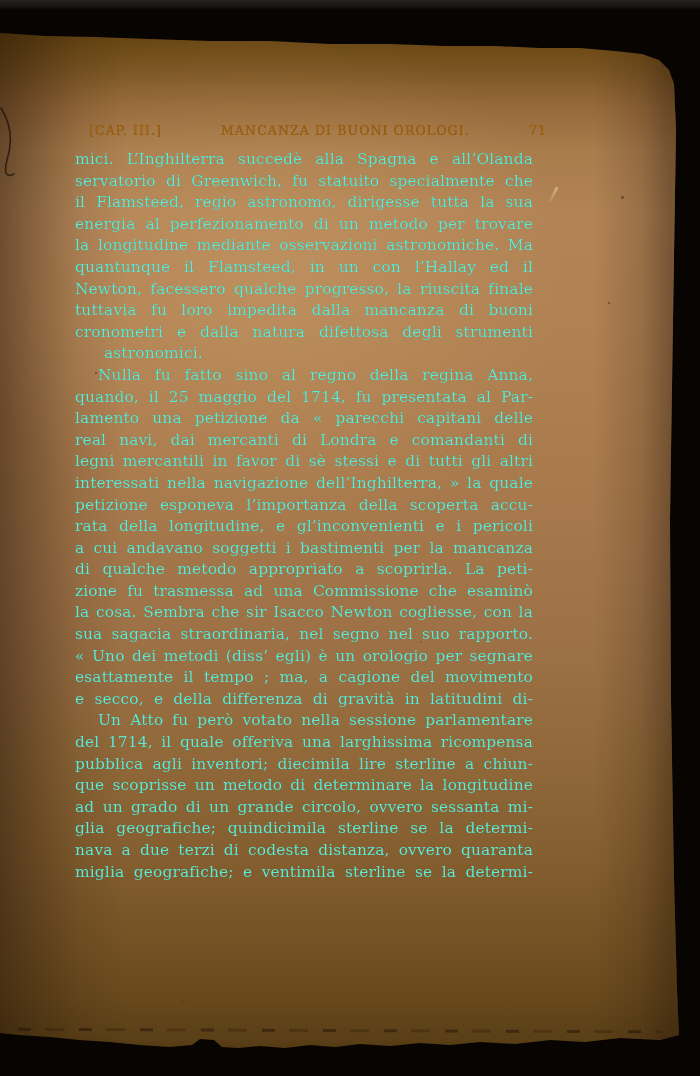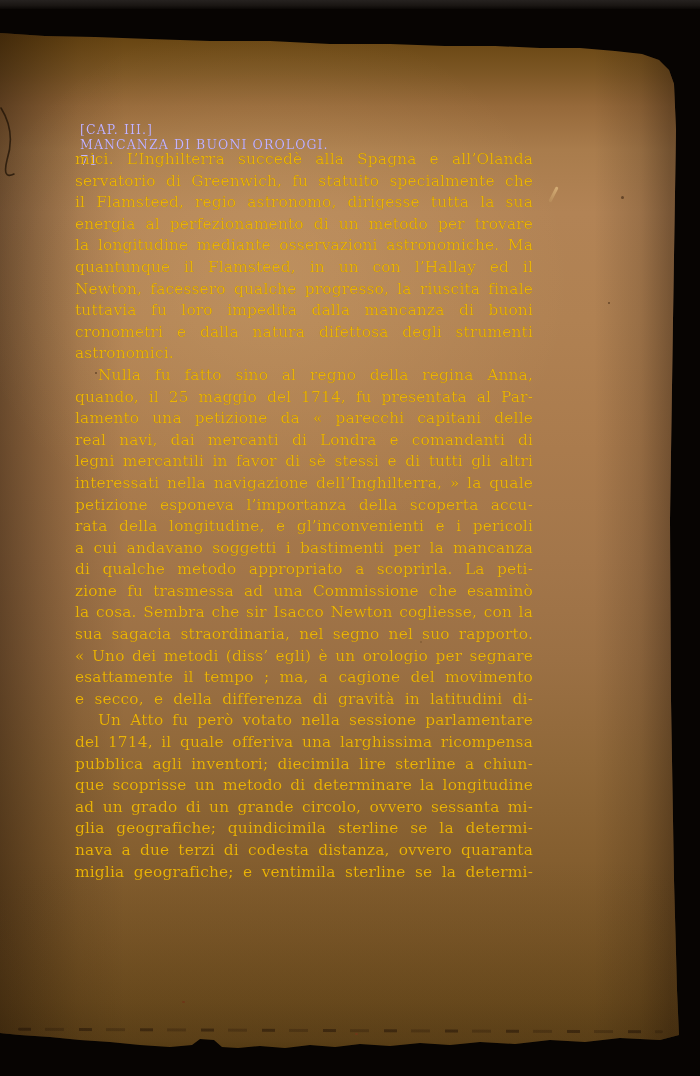--- a/index.html
+++ b/index.html
@@ -41,37 +41,36 @@
     background:linear-gradient(180deg, rgba(90,62,22,0) 0%, rgba(85,58,20,0.10) 55%, rgba(70,48,16,0.16) 100%);
   }
   .deckle-line{
     position:absolute;left:18px;top:1029px;width:645px;height:3px;
     transform:rotate(0.22deg);opacity:0.55;border-radius:2px;
     background:repeating-linear-gradient(90deg,
       rgba(28,14,4,0.85) 0px, rgba(28,14,4,0.85) 13px, rgba(28,14,4,0) 13px, rgba(28,14,4,0) 27px,
       rgba(28,14,4,0.45) 27px, rgba(28,14,4,0.45) 46px, rgba(28,14,4,0) 46px, rgba(28,14,4,0) 61px);
   }
   .header{
-    position:absolute;left:80px;top:122px;width:458px;
+    position:absolute;left:89px;top:122px;width:458px;
     display:flex;align-items:baseline;
-    font-size:12.5px;letter-spacing:1.1px;color:#c4b5fd;
+    font-size:12.5px;letter-spacing:1.1px;color:#a16207;
     text-shadow:0 0 0.6px rgba(74,42,26,0.55);
-    flex-direction:column;
   }
   .header .chapter{white-space:nowrap;}
   .header .title{flex:1;text-align:center;white-space:nowrap;}
   .header .pagenum{font-size:13.5px;letter-spacing:0.5px;}
   .body-col{position:absolute;left:75px;top:149px;width:458px;}
   .line{
     font-size:15.4px;line-height:21.6px;height:21.6px;overflow:hidden;
-    color:#eab308;letter-spacing:0.15px;word-spacing:0.6px;
+    color:#5eead4;letter-spacing:0.15px;word-spacing:0.6px;
     text-align:justify;text-align-last:justify;
     text-shadow:0 0 0.6px rgba(68,37,26,0.5);
   }
-  .line.left{text-align:left;text-align-last:left;}
+  .line.left{text-align:left;text-align-last:left;margin-left:29px;}
   .line.indent{text-indent:23px;}
   .it{}
   .scratch{
     position:absolute;left:552px;top:186px;width:3px;height:17px;
     transform:rotate(27deg);border-radius:2px;opacity:0.9;
     background:linear-gradient(180deg, rgba(219,181,124,0.95), rgba(188,148,94,0.55));
   }
   .fiber{position:absolute;left:0;top:104px;width:28px;height:96px;}
   .speck{position:absolute;border-radius:50%;background:rgba(42,21,6,0.5);}
   .s1{left:621px;top:196px;width:3px;height:3px;}

